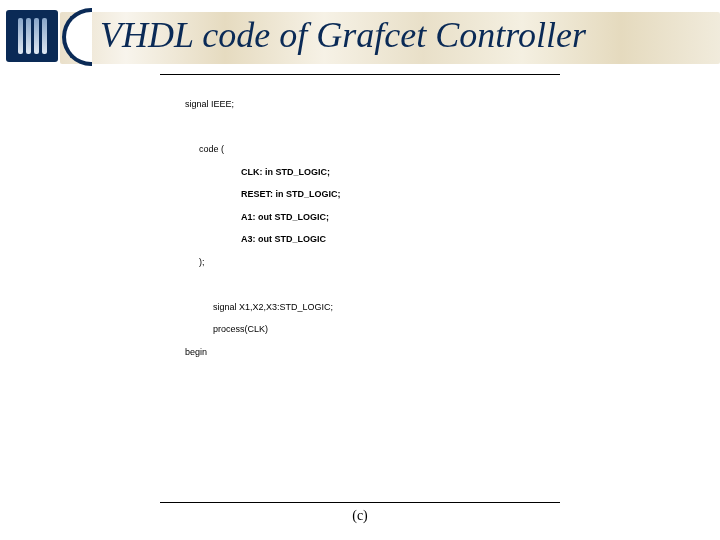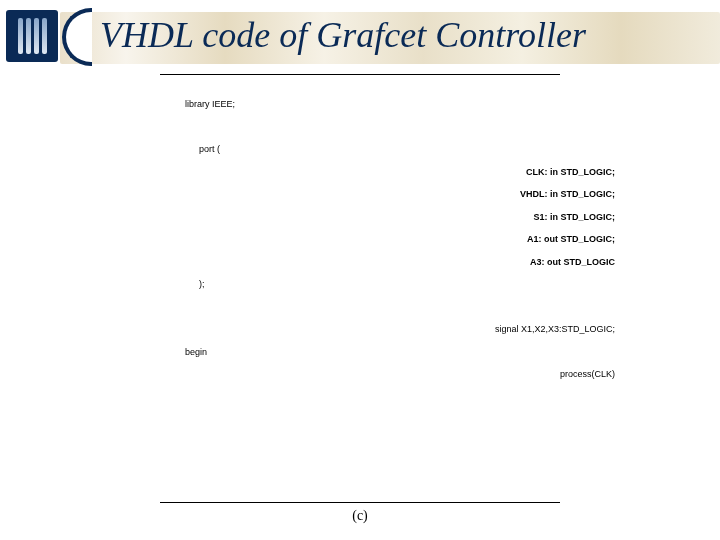--- a/index.html
+++ b/index.html
@@ -105,22 +105,22 @@
     width: 430px;
     font-family: Arial, Helvetica, sans-serif;
     font-size: 9px;
     line-height: 1.25;
     color: #000;
     white-space: pre;
   }
   .code-region .blk { display:block; }
   .b { font-weight: bold; }
   .i14 { padding-left: 14px; }
-  .i28 { padding-left: 28px; text-align: right; }
-  .i56 { padding-left: 56px; text-align: right; }
+  .i28 { padding-left: 28px; }
+  .i56 { padding-left: 56px; }
   .caption {
     position: absolute;
     left: 0;
     top: 508px;
     width: 720px;
     text-align: center;
     font-family: "Times New Roman", serif;
     font-size: 14px;
   }
 </style>
@@ -139,33 +139,32 @@
           <span></span>
         </div>
     </div>
     <div class="bracket"></div>
     <div class="title-text">VHDL code of Grafcet Controller</div>
   </div>
 
   <div class="content-rule rule-top"></div>
 
   <div class="code-region">
-<span class="blk">library IEEE;</span>
+<span class="blk">signal IEEE;</span>
 <span class="blk"> </span>
-<span class="blk i14">port (</span>
+<span class="blk i14">code (</span>
 <span class="blk i56 b">CLK: in STD_LOGIC;</span>
-<span class="blk i56 b">VHDL: in STD_LOGIC;</span>
-<span class="blk i56 b">S1: in STD_LOGIC;</span>
+<span class="blk i56 b">RESET: in STD_LOGIC;</span>
 <span class="blk i56 b">A1: out STD_LOGIC;</span>
 <span class="blk i56 b">A3: out STD_LOGIC</span>
 <span class="blk i14">);</span>
 <span class="blk"> </span>
 <span class="blk i28">signal X1,X2,X3:STD_LOGIC;</span>
+<span class="blk i28">process(CLK)</span>
 <span class="blk">begin</span>
-<span class="blk i28">process(CLK)</span>
 
 
 
 
 
 
 
 
 
 

